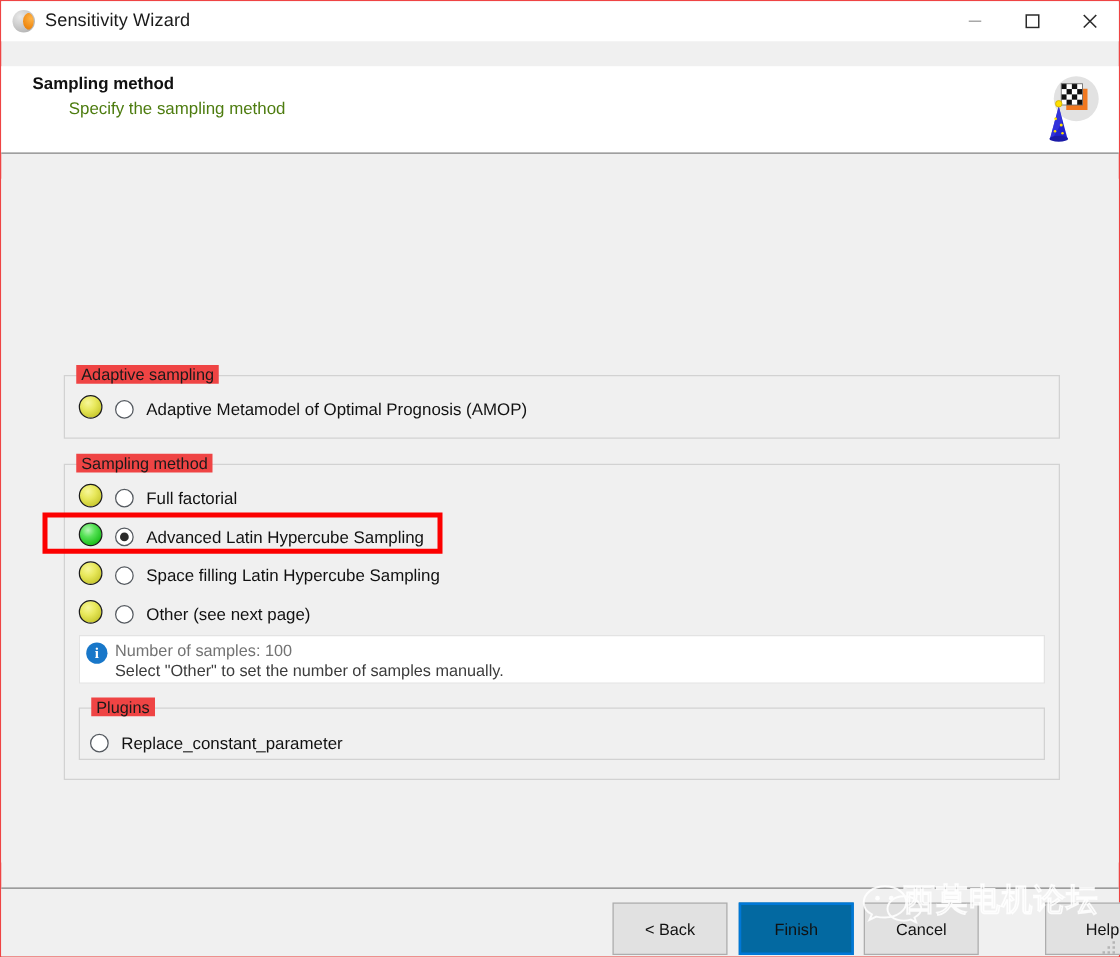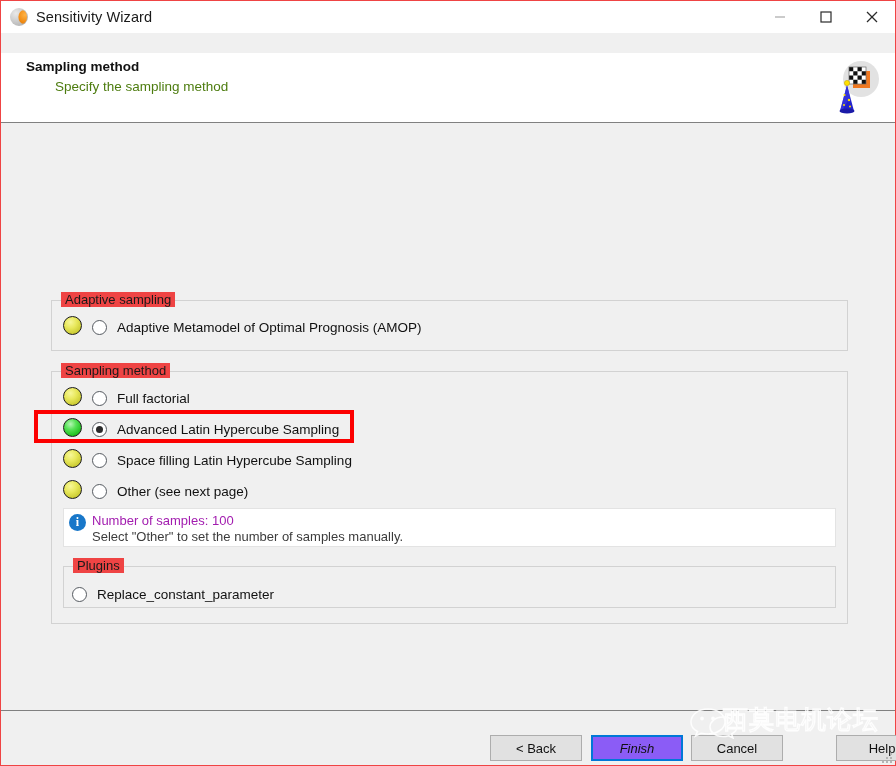--- a/index.html
+++ b/index.html
@@ -193,21 +193,21 @@
     font-size: 12px;
     font-weight: bold;
     font-family: "Liberation Serif", serif;
     text-align: center;
     line-height: 17px;
   }
   .info-line1 {
     position: absolute;
     left: 28px; top: 4px;
     font-size: 13px;
-    color: #a21caf;
+    color: #737373;
     white-space: nowrap;
     text-align: right;
   }
   .info-line2 {
     position: absolute;
     left: 28px; top: 20px;
     font-size: 13px;
     color: #3c3c3c;
     white-space: nowrap;
   }
@@ -215,36 +215,35 @@
   
   .footer {
     position: relative;
     height: 55px;
     background: #f0f0f0;
     border-top: 1px solid #808080;
     flex: 0 0 auto;
   }
   .btn {
     position: absolute;
-    top: 24px;
-    height: 26px;
+    top: 11px;
+    height: 42px;
     background: #e1e1e1;
     border: 1px solid #adadad;
     font-family: "Liberation Sans", sans-serif;
     font-size: 13px;
     color: #111;
     display: flex;
     align-items: center;
     justify-content: center;
     cursor: default;
   }
   .btn.default {
     border: 2px solid #0078d7;
-    background: #8b5cf6;
-    font-style: italic;
+    background: #0369a1;
   }
   #btn-back   { left: 489px; width: 92px; }
   #btn-finish { left: 590px; width: 92px; }
   #btn-cancel { left: 690px; width: 92px; }
   #btn-help   { left: 790px; width: 92px; margin-left: 45px; }
 
   .grip {
     position: absolute;
     right: 3px; bottom: 2px;
     width: 12px; height: 12px;

